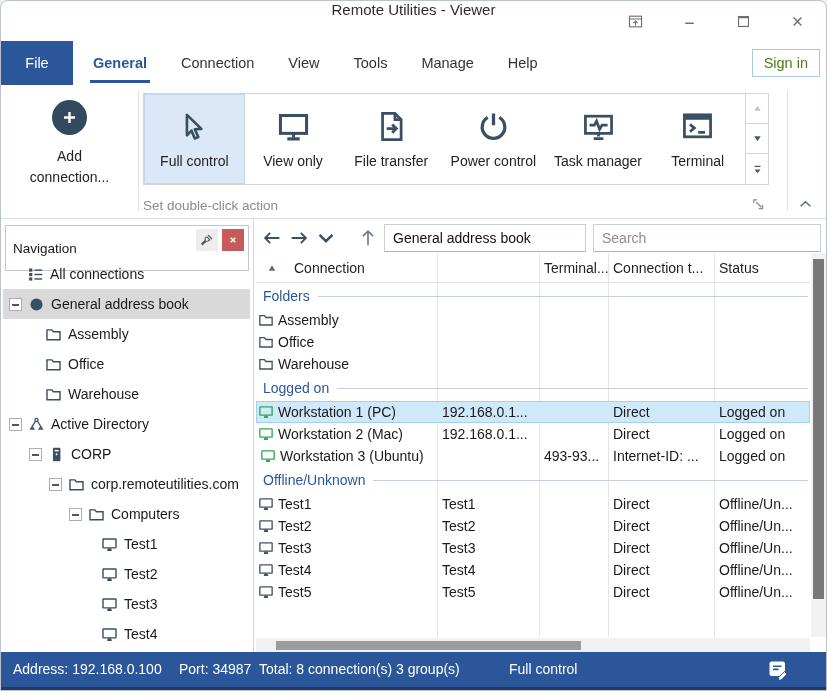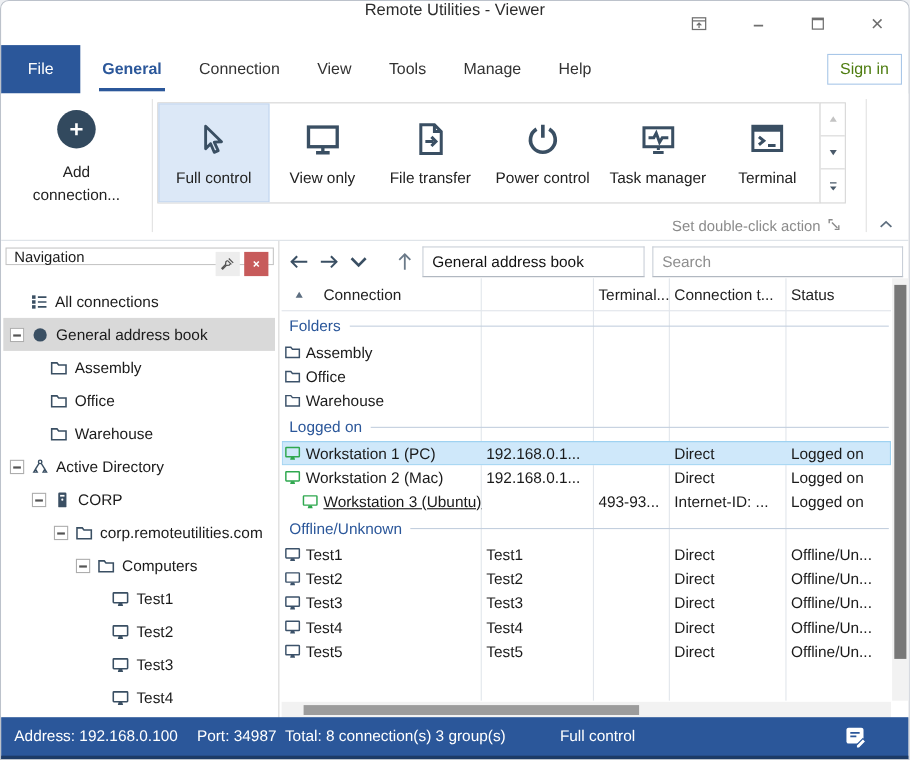--- a/index.html
+++ b/index.html
@@ -32,28 +32,28 @@
   .add-label{font-size:14px;color:#222;line-height:1.5;width:92px;margin:0 auto;}
   .vsep{position:absolute;top:5px;bottom:7px;width:1px;background:#e2e2e2;}
   .group-box{position:absolute;left:142px;top:8px;width:603px;height:92px;border:1px solid #d4d4d4;display:flex;}
   .action{display:flex;flex-direction:column;align-items:center;justify-content:center;gap:10px;font-size:14px;color:#222;cursor:default;}
   .action .aicon{width:33px;height:33px;color:#3a4f63;}
   .action.selected{background:#dce8f7;box-shadow:inset 0 0 0 1px #c3d6ef;}
   .scrollcol{position:absolute;left:744px;top:8px;width:24px;height:92px;border:1px solid #d6d6d6;background:#fff;}
   .sbtn{height:30px;display:flex;align-items:center;justify-content:center;border-bottom:1px solid #d6d6d6;color:#4a5a6a;}
   .sbtn:last-child{border-bottom:none;}
   .sbtn .ig{width:13px;height:13px;}
-  .group-label{position:absolute;left:142px;width:603px;top:113px;text-align:right;font-size:13.5px;color:#8b8b8b;}
+  .group-label{position:absolute;left:142px;width:603px;top:113px;text-align:left;font-size:13.5px;color:#8b8b8b;}
   .launcher{position:absolute;left:750px;top:112px;width:15px;height:15px;color:#8a8a8a;}
   .collapse{position:absolute;left:794px;top:110px;width:21px;height:18px;color:#5f6f7f;}
   
   .main{position:absolute;left:0;top:218px;right:0;height:435px;background:#fff;}
   .main::after{content:"";position:absolute;left:0;right:0;bottom:0;height:1px;background:#cfcfcf;}
   .nav{position:absolute;left:0;top:0;width:253px;height:100%;border-right:1px solid #d6d6d6;}
-  .nav-header{position:absolute;left:4px;top:6px;right:4px;height:16px;border:1px solid #c6c6c6;display:flex;align-items:center;padding-left:7px;font-size:13.5px;color:#1a1a1a;}
+  .nav-header{position:absolute;left:4px;top:6px;right:4px;height:46px;border:1px solid #c6c6c6;display:flex;align-items:center;padding-left:7px;font-size:13.5px;color:#1a1a1a;}
   .pin-btn{position:absolute;right:30px;top:3px;width:22px;height:22px;background:#ededed;color:#555;padding:3px;}
   .nav-close{position:absolute;right:4px;top:3px;width:22px;height:22px;background:#c75b5b;padding:6px;}
   #nav-tree{position:absolute;left:0;top:40px;right:1px;bottom:1px;overflow:hidden;}
   .tree-item{height:30px;display:flex;align-items:center;gap:6px;margin:0 2px;font-size:14px;white-space:nowrap;cursor:default;}
   .tree-item.selected{background:#d9d9d9;}
   .expander{width:13px;height:13px;border:1px solid #adadad;background:#fff;position:relative;flex:none;}
   .expander::after{content:"";position:absolute;left:2px;right:2px;top:5px;height:2px;background:#555;}
   .ticon{width:17px;height:17px;flex:none;color:#3a4f63;}
   
   .content{position:absolute;left:255px;top:0;right:0;height:100%;}
@@ -520,21 +520,21 @@
                 </svg>
               </span>
               <span data-name="connection-name">Workstation 2 (Mac)</span>
             </div>
             <div class="cell" data-name="cell-ip" style="left: 186px; width: 95px;">192.168.0.1...</div>
             <div class="cell" data-name="cell-internet-id" style="left: 288px; width: 66px;"></div>
             <div class="cell" data-name="cell-connection-type" style="left: 357px; width: 100px;">Direct</div>
             <div class="cell" data-name="cell-status" style="left: 463px; width: 92px;">Logged on</div>
           </div>
           <div class="drow" data-name="table-row-workstation-3-ubuntu">
-            <div class="cell" data-name="cell-connection" style="left: 18px; width: 180px; text-decoration: underline;">
+            <div class="cell" data-name="cell-connection" style="left: 4px; width: 180px;">
               <span class="cicon" data-name="computer-online-icon">
                 <svg viewBox="0 0 24 24">
                   <rect x="2.8" y="4.2" width="18.4" height="12.6" rx="0.8" fill="none" stroke="currentColor" stroke-width="2"></rect>
                   <path d="M8.6 21h6.8l-1.1-3.8h-4.6z" fill="currentColor"></path>
                 </svg>
               </span>
               <span data-name="connection-name">Workstation 3 (Ubuntu)</span>
             </div>
             <div class="cell" data-name="cell-ip" style="left: 186px; width: 95px;"></div>
             <div class="cell" data-name="cell-internet-id" style="left: 288px; width: 66px;">493-93...</div>

